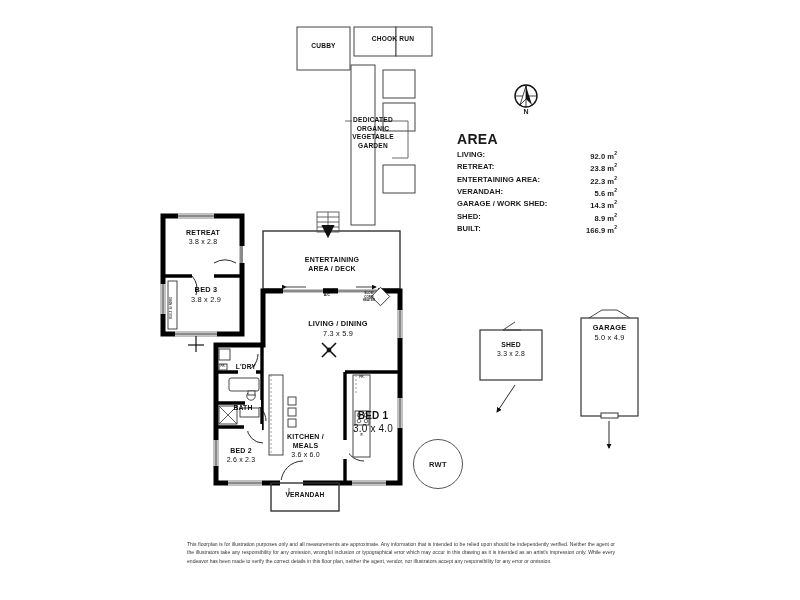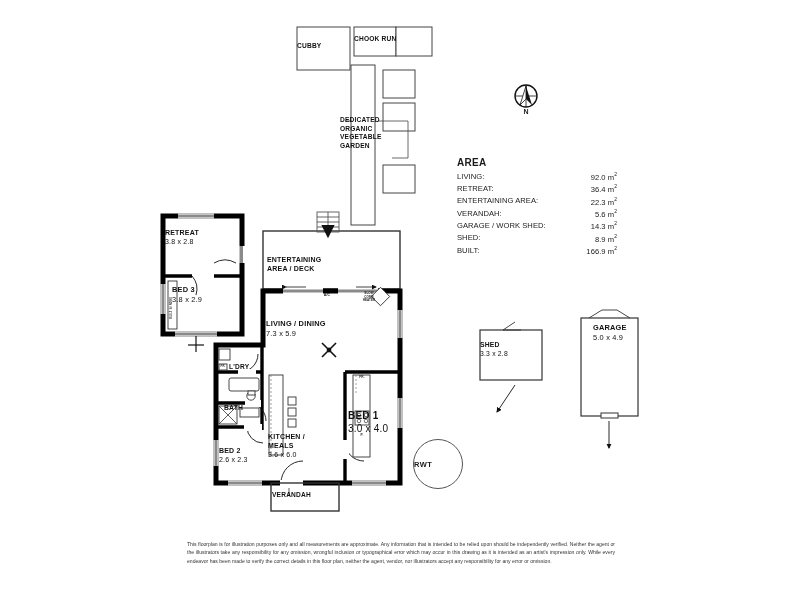--- a/index.html
+++ b/index.html
@@ -1,50 +1,50 @@
 <!DOCTYPE html>
 <html><head>
 <meta charset="utf-8">
 <style>
   html,body{margin:0;padding:0;background:#ffffff;}
   body{width:800px;height:600px;position:relative;overflow:hidden;
        font-family:"Liberation Sans",sans-serif;color:#1a1a1a;}
   #plan{position:absolute;left:0;top:0;width:800px;height:600px;}
 
   
-  .roomlabel{position:absolute;line-height:1.15;
+  .roomlabel{position:absolute;text-align:center;line-height:1.15;
              font-weight:bold;letter-spacing:.2px;color:#111;}
   .roomlabel .nm{display:block;}
   .roomlabel .dim{display:block;font-weight:normal;}
 
   .tiny{font-size:3.4px;font-weight:bold;letter-spacing:.1px;color:#222;
         text-align:center;line-height:1.1;position:absolute;}
 
   
   #area{position:absolute;left:457px;top:131px;width:160px;}
-  #area .hdr{font-size:10px;font-weight:bold;letter-spacing:.3px;margin-bottom:3px;margin-top:26px;}
-  #area .row{display:flex;justify-content:space-between;align-items:center;
-             font-size:7.6px;font-weight:normal;line-height:1.42;letter-spacing:.05px;}
+  #area .hdr{font-size:14px;font-weight:bold;letter-spacing:.3px;margin-bottom:3px;}
+  #area .row{display:flex;justify-content:space-between;align-items:flex-start;
+             font-size:7.6px;font-weight:bold;line-height:1.42;letter-spacing:.05px;}
   #area .row .lbl{white-space:nowrap;}
   #area .row .val{white-space:nowrap;text-align:right;}
   #area .row .val sup{font-size:5px;vertical-align:super;}
 
   
   #disclaimer{position:absolute;left:187px;top:540px;width:428px;
               font-size:5.1px;line-height:1.62;text-align:justify;color:#333;
               font-family:"Liberation Sans",sans-serif;}
 
   
   #compass{position:absolute;left:513px;top:84px;width:26px;height:34px;}
   #compass .n{position:absolute;left:0;top:24px;width:26px;text-align:center;
               font-size:7px;font-weight:bold;}
   
   #rwt{position:absolute;left:413px;top:439px;width:48px;height:48px;
        border:1px solid #555;border-radius:50%;
-       display:flex;align-items:center;justify-content:flex-start;
+       display:flex;align-items:center;justify-content:center;
        font-size:7.5px;font-weight:bold;letter-spacing:.4px;}
 
   .vert{writing-mode:vertical-rl;transform:rotate(180deg);}
 </style>
 </head>
 <body>
 
 <svg id="plan" viewBox="0 0 800 600">
 
   <g stroke="#444" stroke-width="1" fill="#ffffff">
@@ -267,21 +267,21 @@
   <span class="nm">ORGANIC</span>
   <span class="nm">VEGETABLE</span>
   <span class="nm">GARDEN</span>
 </div>
 
 <div class="roomlabel" style="left:480px;top:341px;width:62px;font-size:6.8px;line-height:1.3;">
   <span class="nm">SHED</span>
   <span class="dim">3.3 x 2.8</span>
 </div>
 
-<div class="roomlabel" style="left:581px;top:323px;width:57px;font-size:7.4px;line-height:1.3;padding-left:12px;">
+<div class="roomlabel" style="left:581px;top:323px;width:57px;font-size:7.4px;line-height:1.3;">
   <span class="nm">GARAGE</span>
   <span class="dim">5.0 x 4.9</span>
 </div>
 
 <div id="rwt">
   <span>RWT</span>
 </div>
 
 <div class="roomlabel" style="left:165px;top:228px;width:76px;font-size:7px;line-height:1.3;">
   <span class="nm">RETREAT</span>
@@ -360,21 +360,21 @@
 
 <div id="area">
   <div class="hdr">AREA</div>
   <div id="area-rows">
       <div class="row">
         <span class="lbl">LIVING:</span>
         <span class="val"><span>92.0 m</span><sup>2</sup></span>
       </div>
       <div class="row">
         <span class="lbl">RETREAT:</span>
-        <span class="val"><span>36.4 m</span><sup>2</sup></span>
+        <span class="val"><span>23.8 m</span><sup>2</sup></span>
       </div>
       <div class="row">
         <span class="lbl">ENTERTAINING AREA:</span>
         <span class="val"><span>22.3 m</span><sup>2</sup></span>
       </div>
       <div class="row">
         <span class="lbl">VERANDAH:</span>
         <span class="val"><span>5.6 m</span><sup>2</sup></span>
       </div>
       <div class="row">

